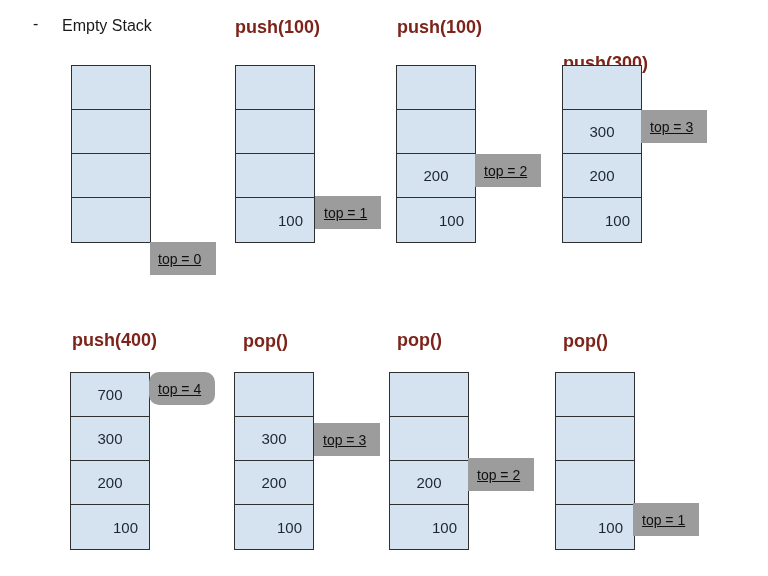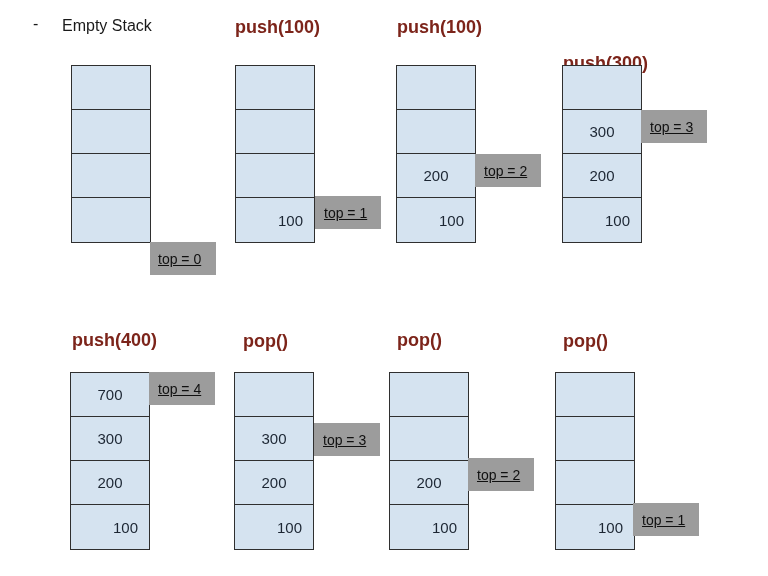--- a/index.html
+++ b/index.html
@@ -95,21 +95,21 @@
   </div>
 
   <div>
     <div class="title" style="left:72px;top:332px;">push(400)</div>
     <div class="stackbox" style="left:70px;top:372px;">
       <div class="cell">700</div>
       <div class="cell">300</div>
       <div class="cell">200</div>
       <div class="cell">100</div>
     </div>
-    <div class="pointer" style="left:149px;top:372px;">top = 4</div>
+    <div class="pointer" style="left:149px;top:372px;border-radius:10px;">top = 4</div>
   </div>
 
   <div>
     <div class="title" style="left:243px;top:333px;">pop()</div>
     <div class="stackbox" style="left:234px;top:372px;">
       <div class="cell"></div>
       <div class="cell">300</div>
       <div class="cell">200</div>
       <div class="cell">100</div>
     </div>

